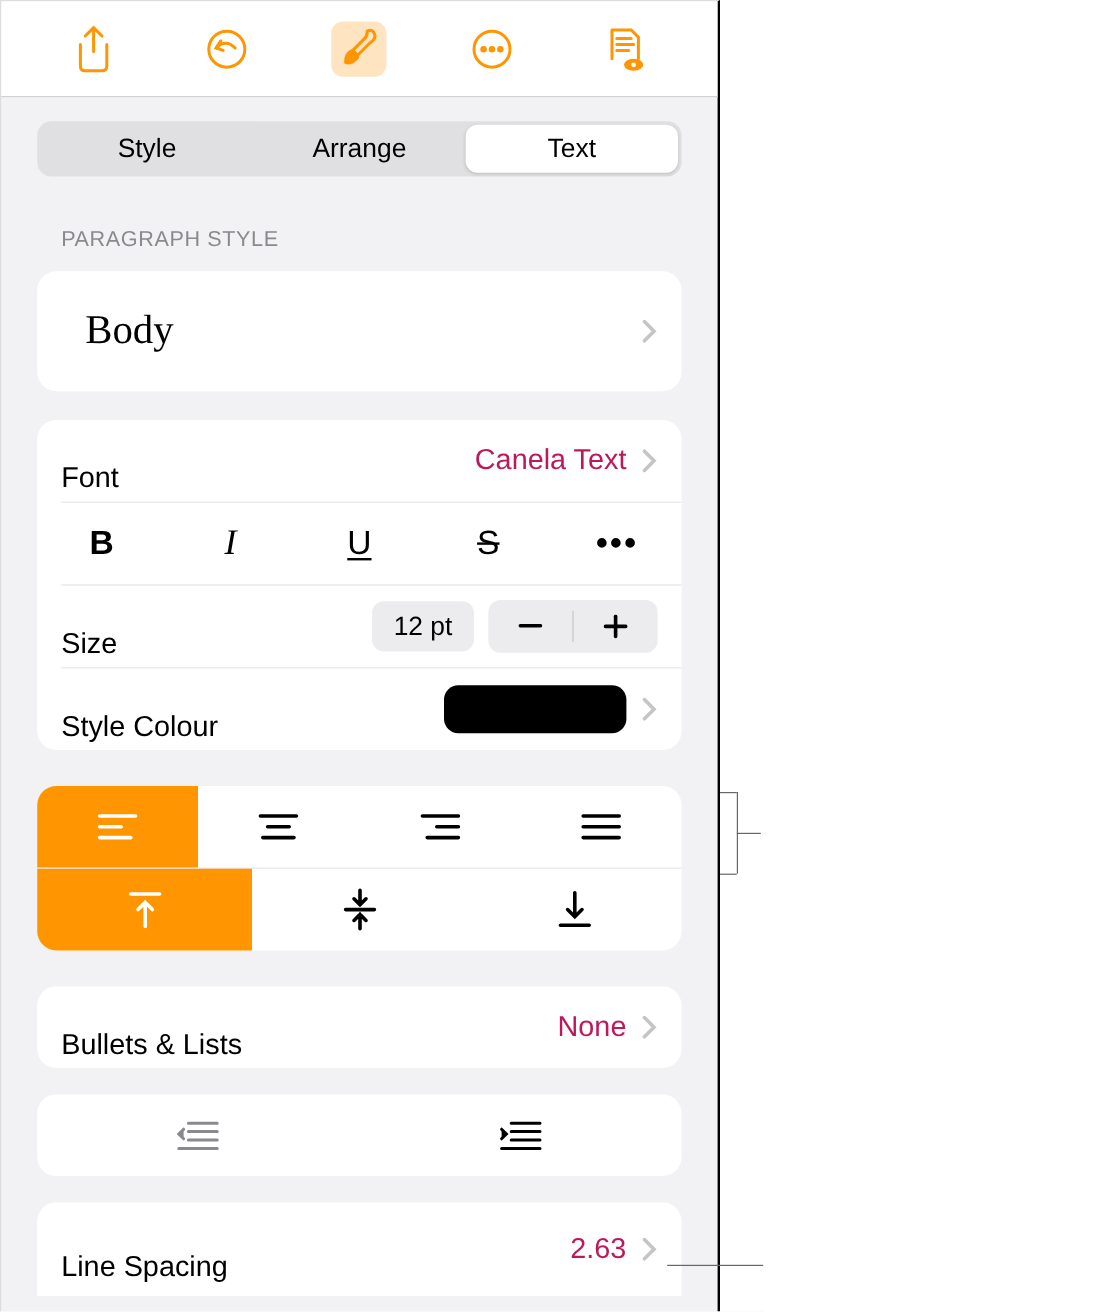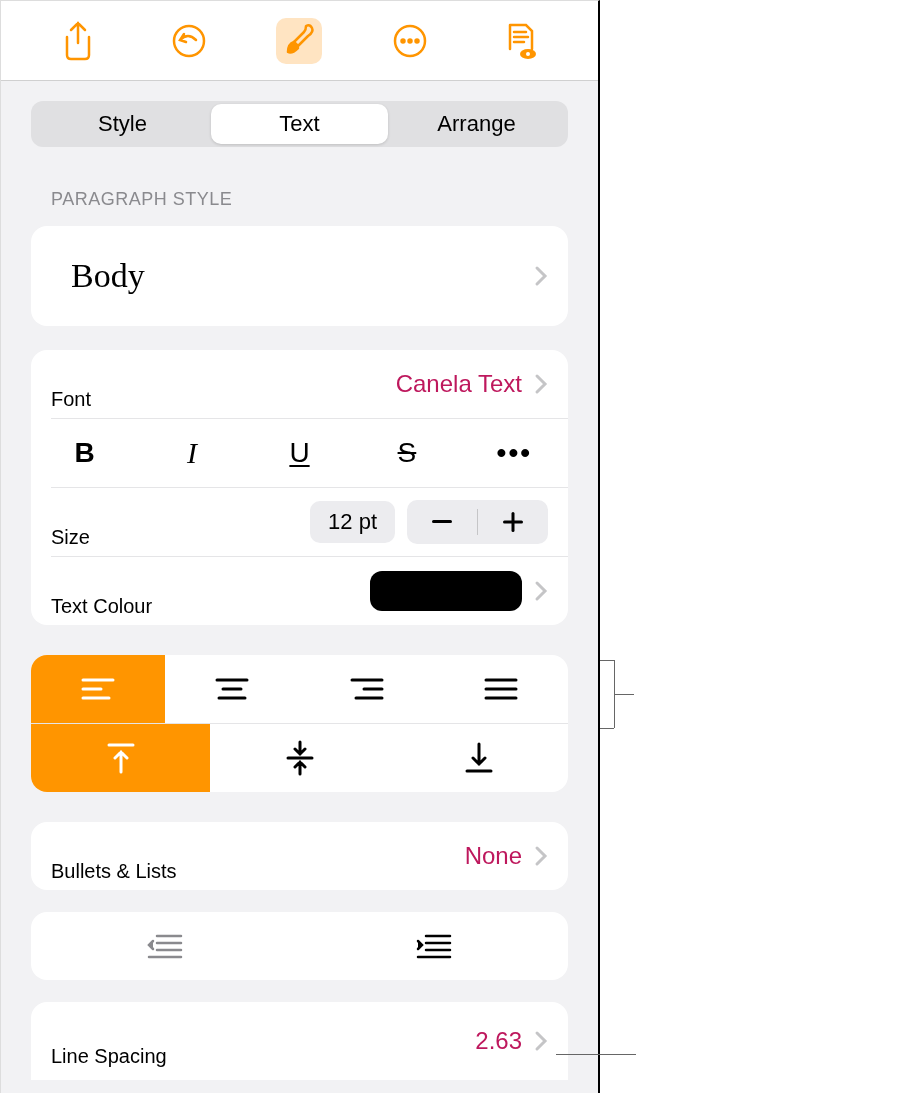--- a/index.html
+++ b/index.html
@@ -98,21 +98,21 @@
       font-family: Georgia, "Times New Roman", serif;
       font-size: 34px;
       padding: 22px 20px;
       flex: 1;
     }
     .chev {
       color: #c5c5c7;
       font-size: 18px;
     }
     .label {
-      font-size: 20px;
+      font-size: 24px;
       color: #000;
       flex: 1;
       margin-top: 30px;
     }
     .value {
       font-size: 24px;
       color: #be185d;
       margin-right: 12px;
     }
     .style-btns {
@@ -248,22 +248,22 @@
         <path d="M10 11 L22 11 M10 16 L24 16 M10 21 L20 21"></path>
         <ellipse cx="24" cy="33" rx="8" ry="5" fill="currentColor" stroke="none"></ellipse>
         <circle cx="24" cy="33" r="2" fill="#fff" stroke="none"></circle>
       </svg>
     </div>
   </div>
 
   <div class="seg-wrap">
     <div class="segmented">
       <div class="seg-item">Style</div>
+      <div class="seg-item">Arrange</div>
       <div class="seg-item active">Text</div>
-      <div class="seg-item">Arrange</div>
     </div>
   </div>
 
   <div class="section-header">PARAGRAPH STYLE</div>
   <div class="card">
     <div class="row" style="min-height:100px;">
       <div class="para-style-val">Body</div>
       <svg class="chev" width="14" height="22" viewBox="0 0 14 22" fill="none" stroke="currentColor" stroke-width="3" stroke-linecap="round">
           <path d="M3 3 L11 11 L3 19"></path>
         </svg>
@@ -300,21 +300,21 @@
         <div class="stepper-btn">
           <svg width="20" height="20" viewBox="0 0 20 20">
               <rect x="0" y="8.5" width="20" height="3" rx="1.5" fill="#000"></rect>
               <rect x="8.5" y="0" width="3" height="20" rx="1.5" fill="#000"></rect>
             </svg>
         </div>
       </div>
     </div>
     <div class="divider"></div>
     <div class="row">
-      <div class="label">Text Colour</div>
+      <div class="label">Style Colour</div>
       <div class="color-swatch"></div>
       <svg class="chev" width="14" height="22" viewBox="0 0 14 22" fill="none" stroke="currentColor" stroke-width="3" stroke-linecap="round">
           <path d="M3 3 L11 11 L3 19"></path>
         </svg>
     </div>
   </div>
 
   <div class="card align-card">
     <div class="align-row">
       <div class="align-btn active">

